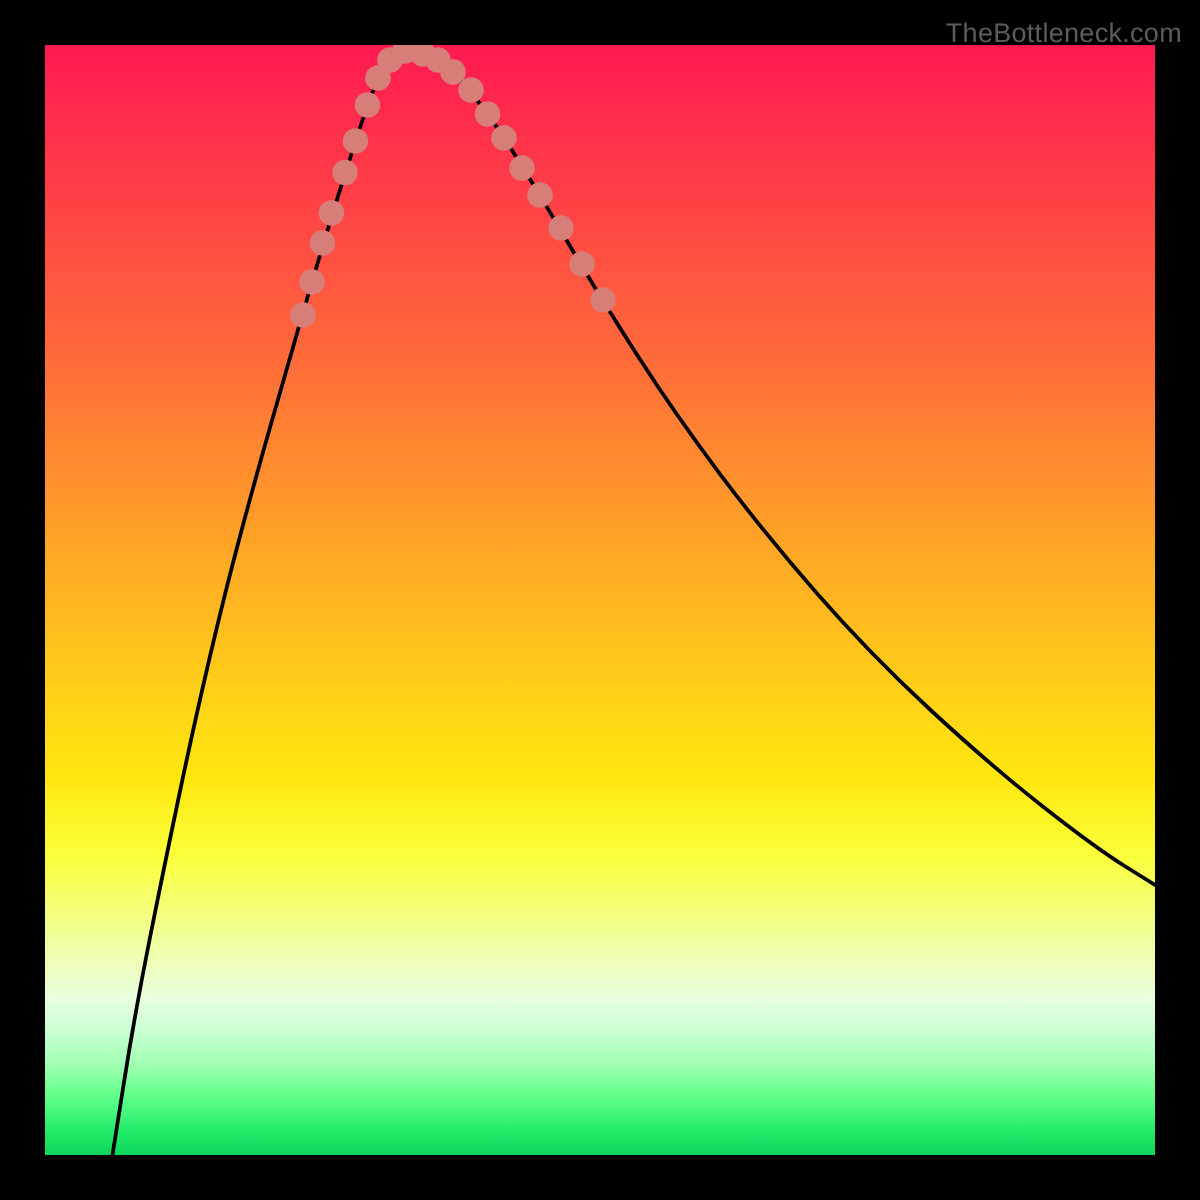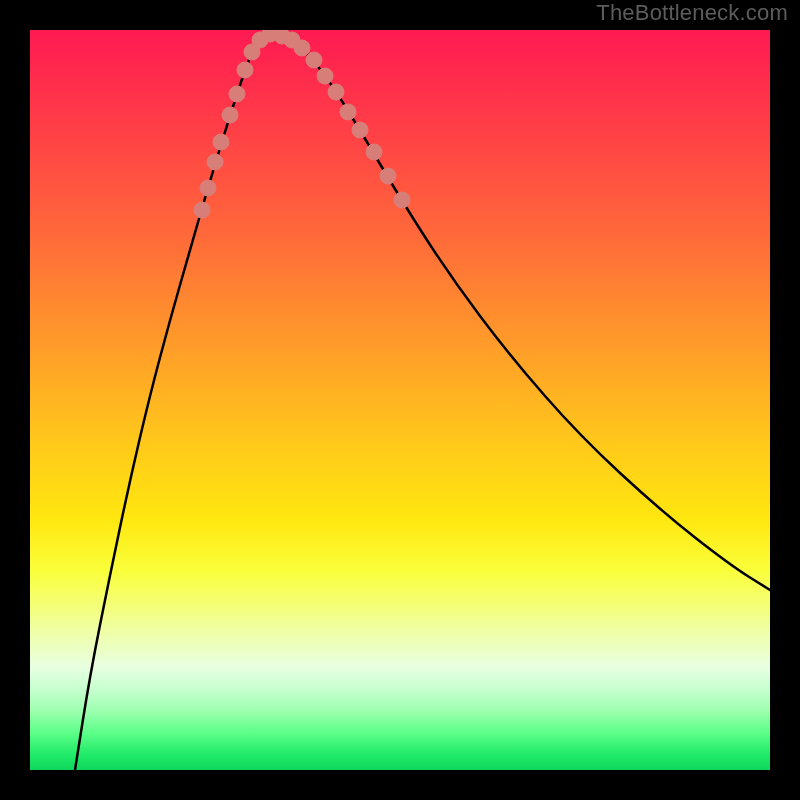--- a/index.html
+++ b/index.html
@@ -12,24 +12,24 @@
     font-family: Arial, Helvetica, sans-serif;
   }
   .frame {
     position: relative;
     width: 800px;
     height: 800px;
     background: #000000;
   }
   .watermark {
     position: absolute;
-    top: 0;
+    top: 12px;
     right: 12px;
     color: #5c5c5c;
-    font-size: 22px;
+    font-size: 18px;
     font-weight: 400;
     letter-spacing: 0.2px;
     z-index: 5;
     user-select: none;
   }
   .plot-area {
     position: absolute;
     left: 30px;
     top: 30px;
     width: 740px;

